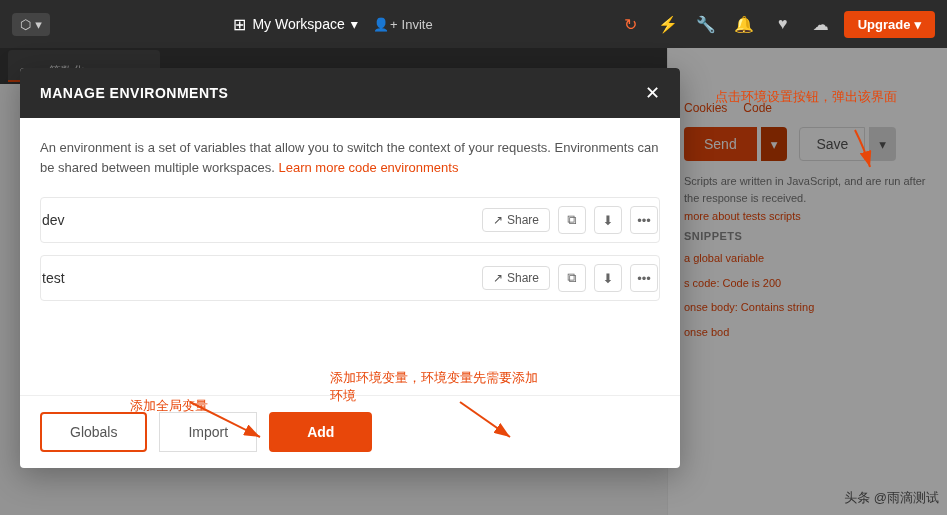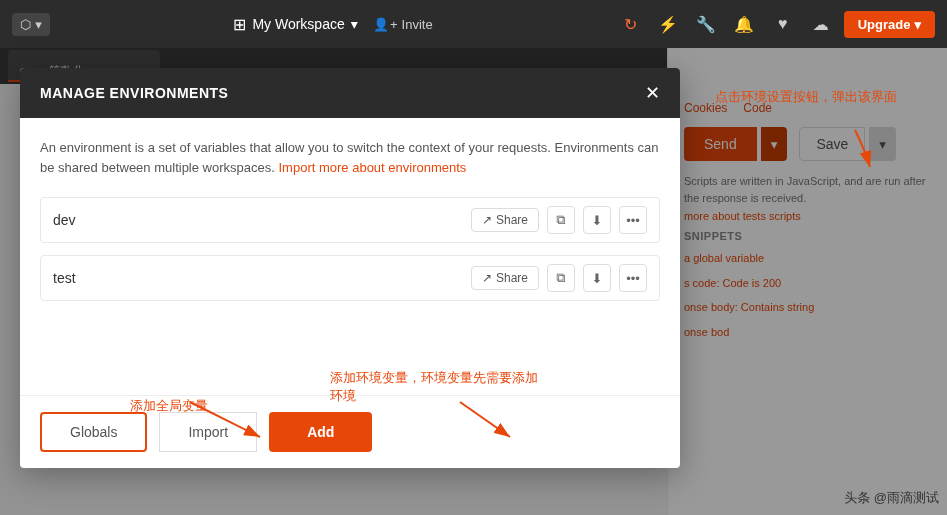--- a/index.html
+++ b/index.html
@@ -186,21 +186,21 @@
       color: #e8470a;
       text-decoration: none;
     }
 
     .env-list { display: flex; flex-direction: column; gap: 12px; }
 
     .env-row {
       display: flex;
       align-items: center;
       justify-content: space-between;
-      padding: 8px 12px;
+      padding: 8px 1px;
       border: 1px solid #e8e8e8;
       border-radius: 4px;
     }
     .env-name {
       font-size: 14px;
       color: #333;
       font-weight: 500;
     }
     .env-actions { display: flex; align-items: center; gap: 8px; }
     .share-btn {
@@ -407,21 +407,21 @@
 
 <div class="modal-overlay">
   <div class="modal">
     <div class="modal-header">
       <span class="modal-title">MANAGE ENVIRONMENTS</span>
       <button class="modal-close">✕</button>
     </div>
     <div class="modal-body">
       <p class="modal-description">
         <span>An environment is a set of variables that allow you to switch the context of your requests. Environments can be shared between multiple workspaces.</span>
-        <a href="#">Import more about environments</a>
+        <a href="#">Learn more code environments</a>
       </p>
       <div class="env-list">
         <div class="env-row">
           <span class="env-name">dev</span>
           <div class="env-actions">
             <button class="share-btn">
               <span>↗</span>
               <span>Share</span>
             </button>
             <button class="icon-btn">⧉</button>

